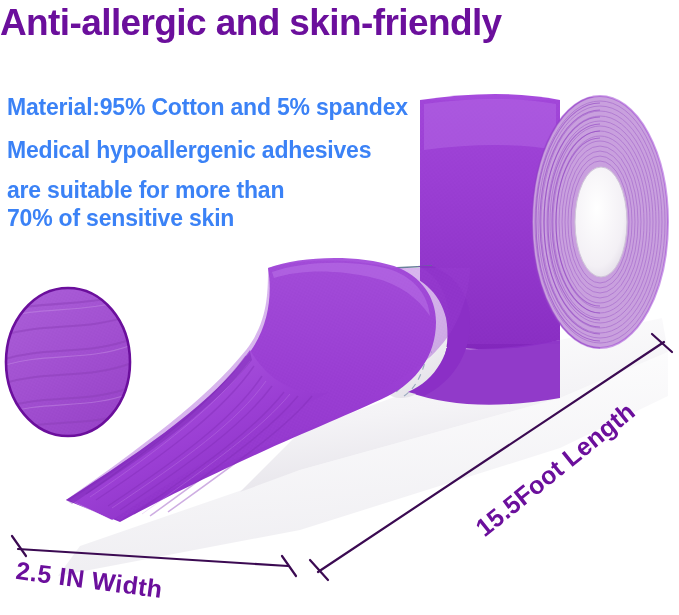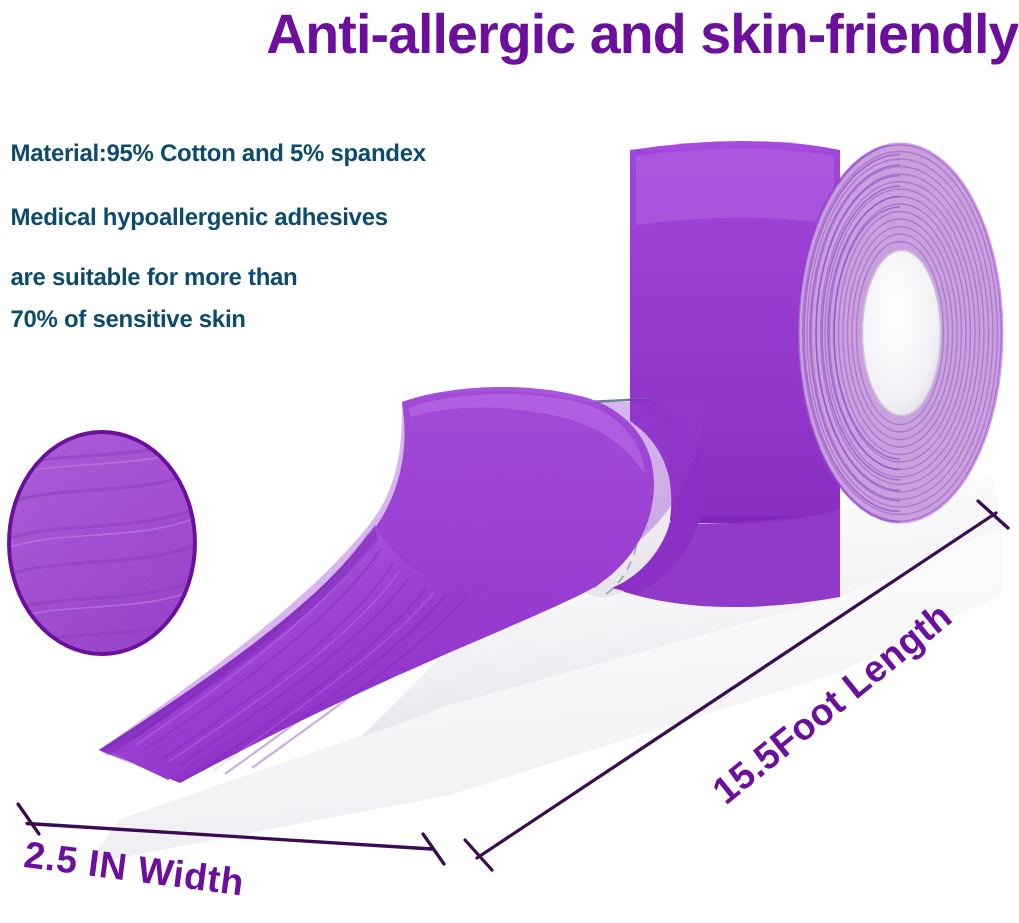--- a/index.html
+++ b/index.html
@@ -6,31 +6,31 @@
   body{
     width:679px;height:615px;background:#ffffff;
     font-family:"Liberation Sans", sans-serif;
     overflow:hidden;position:relative;
   }
   #stage{position:absolute;left:0;top:0;width:679px;height:615px;background:#fff;overflow:hidden;}
 
   
   #title{
     position:absolute;left:0;top:4px;width:679px;
-    text-align:right;
+    text-align:left;
     font-size:37px;font-weight:bold;
     color:#6B0F9C;
     letter-spacing:-0.6px;
     white-space:nowrap;
     line-height:1.05;
   }
   .feature{
     position:absolute;left:7px;
-    font-size:16px;font-weight:bold;
-    color:#0c4a6e;
+    font-size:23px;font-weight:bold;
+    color:#3b82f6;
     white-space:nowrap;
     letter-spacing:-0.2px;
   }
   #f0{top:94px;}
   #f1{top:137px;text-align:center;}
   #f2{top:177px;text-align:center;}
   #f3{top:205px;}
 
   
   #width-label{

